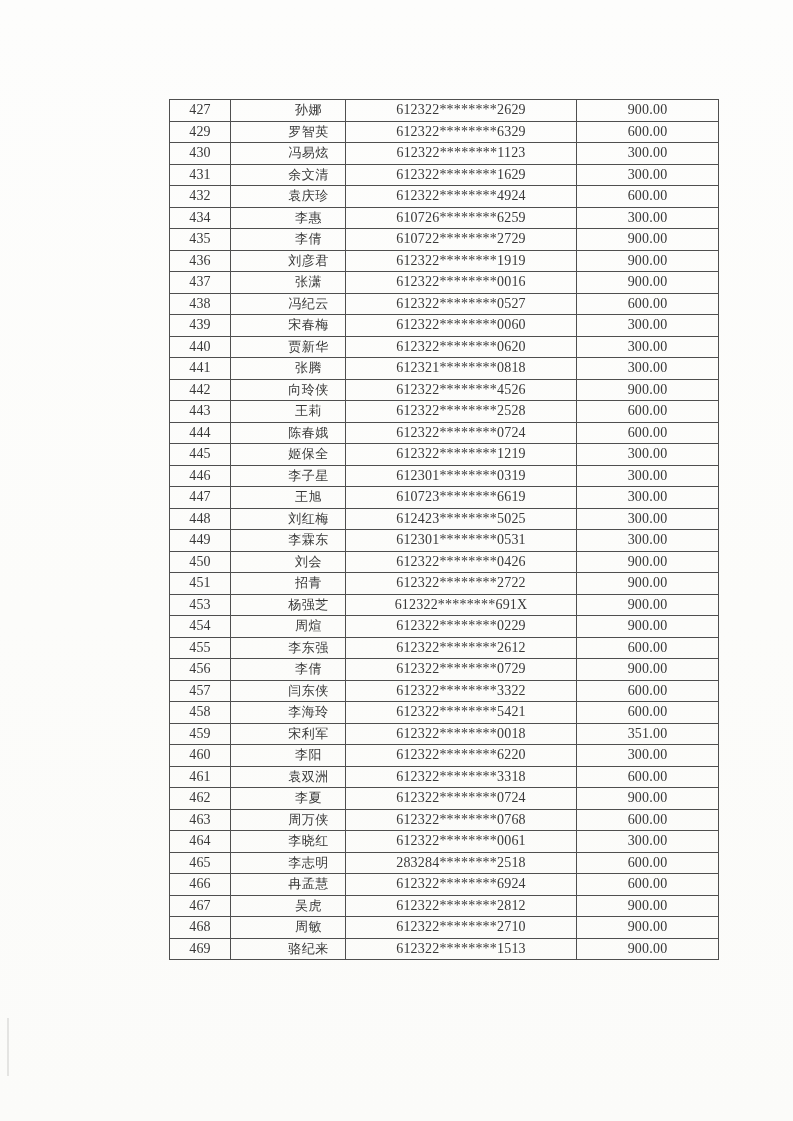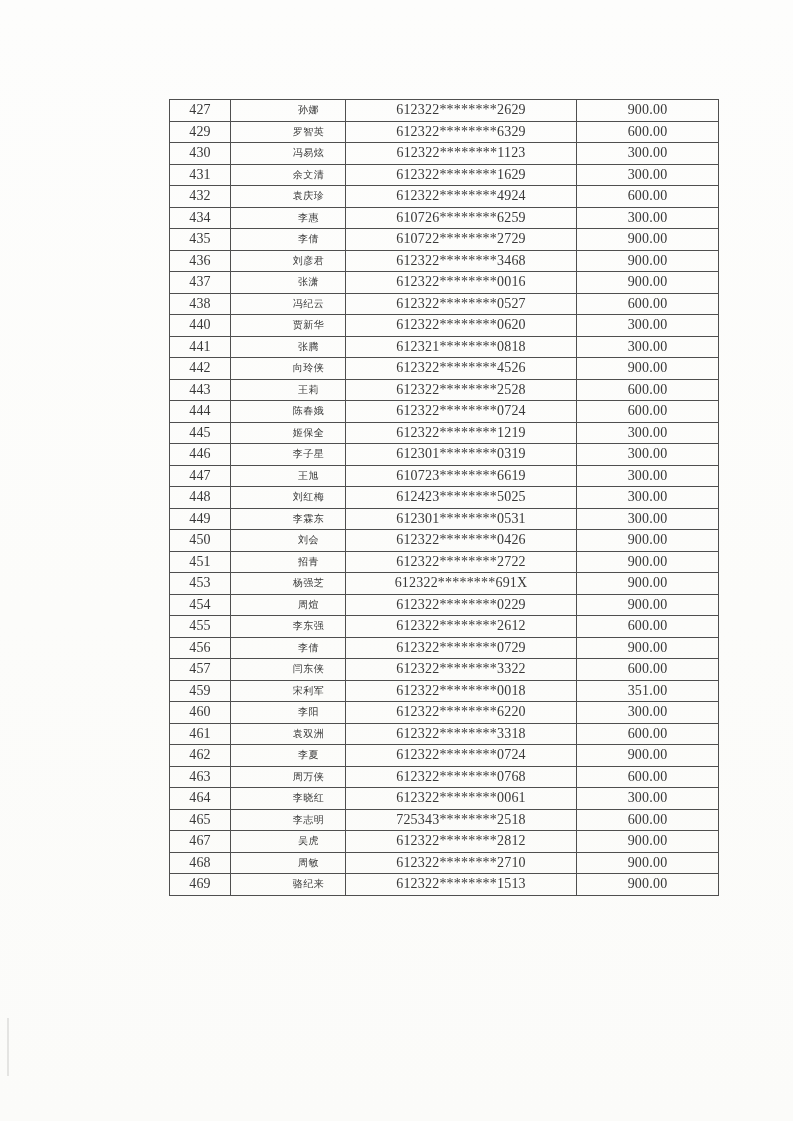--- a/index.html
+++ b/index.html
@@ -50,21 +50,21 @@
     padding: 0;
     text-align: center;
     vertical-align: middle;
     font-size: 14px;
     color: #383838;
     letter-spacing: 0.2px;
     white-space: nowrap;
     overflow: hidden;
   }
   table.roster td.name {
-    font-size: 10px;
+    font-size: 13px;
     letter-spacing: 0.5px;
     padding-left: 41px;
   }
 </style>
 </head>
 <body>
 
 <div class="page">
   <div class="scan-artifact"></div>
   <table class="roster">
@@ -113,36 +113,42 @@
         </tr>
         <tr>
           <td>435</td>
           <td class="name">李倩</td>
           <td>610722********2729</td>
           <td>900.00</td>
         </tr>
         <tr>
           <td>436</td>
           <td class="name">刘彦君</td>
-          <td>612322********3468</td>
+          <td>612322********1919</td>
           <td>900.00</td>
         </tr>
         <tr>
           <td>437</td>
           <td class="name">张潇</td>
           <td>612322********0016</td>
           <td>900.00</td>
         </tr>
         <tr>
           <td>438</td>
           <td class="name">冯纪云</td>
           <td>612322********0527</td>
           <td>600.00</td>
         </tr>
         <tr>
+          <td>439</td>
+          <td class="name">宋春梅</td>
+          <td>612322********0060</td>
+          <td>300.00</td>
+        </tr>
+        <tr>
           <td>440</td>
           <td class="name">贾新华</td>
           <td>612322********0620</td>
           <td>300.00</td>
         </tr>
         <tr>
           <td>441</td>
           <td class="name">张腾</td>
           <td>612321********0818</td>
           <td>300.00</td>
@@ -228,20 +234,26 @@
         <tr>
           <td>456</td>
           <td class="name">李倩</td>
           <td>612322********0729</td>
           <td>900.00</td>
         </tr>
         <tr>
           <td>457</td>
           <td class="name">闫东侠</td>
           <td>612322********3322</td>
+          <td>600.00</td>
+        </tr>
+        <tr>
+          <td>458</td>
+          <td class="name">李海玲</td>
+          <td>612322********5421</td>
           <td>600.00</td>
         </tr>
         <tr>
           <td>459</td>
           <td class="name">宋利军</td>
           <td>612322********0018</td>
           <td>351.00</td>
         </tr>
         <tr>
           <td>460</td>
@@ -269,21 +281,27 @@
         </tr>
         <tr>
           <td>464</td>
           <td class="name">李晓红</td>
           <td>612322********0061</td>
           <td>300.00</td>
         </tr>
         <tr>
           <td>465</td>
           <td class="name">李志明</td>
-          <td>725343********2518</td>
+          <td>283284********2518</td>
+          <td>600.00</td>
+        </tr>
+        <tr>
+          <td>466</td>
+          <td class="name">冉孟慧</td>
+          <td>612322********6924</td>
           <td>600.00</td>
         </tr>
         <tr>
           <td>467</td>
           <td class="name">吴虎</td>
           <td>612322********2812</td>
           <td>900.00</td>
         </tr>
         <tr>
           <td>468</td>

